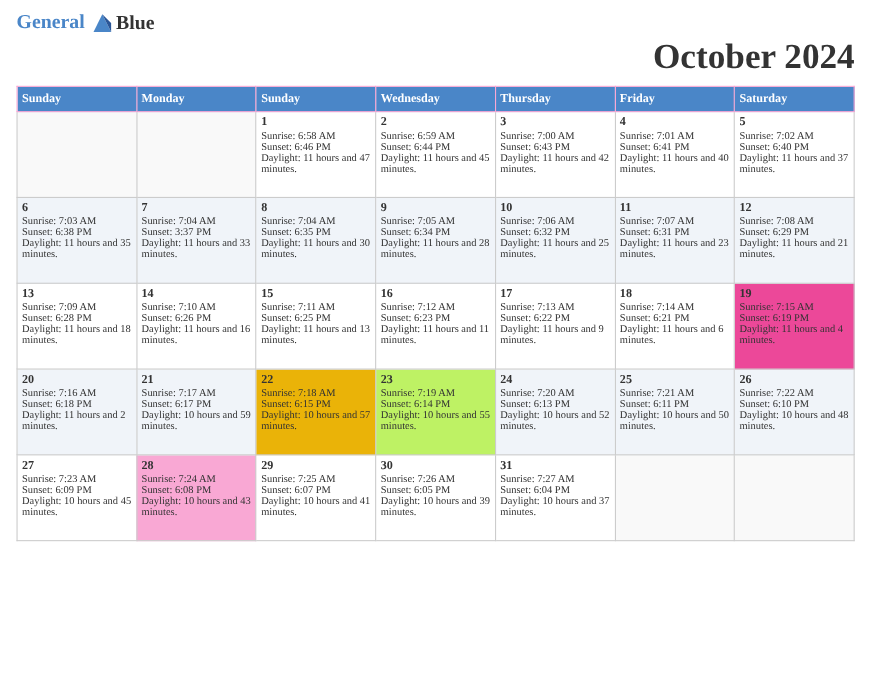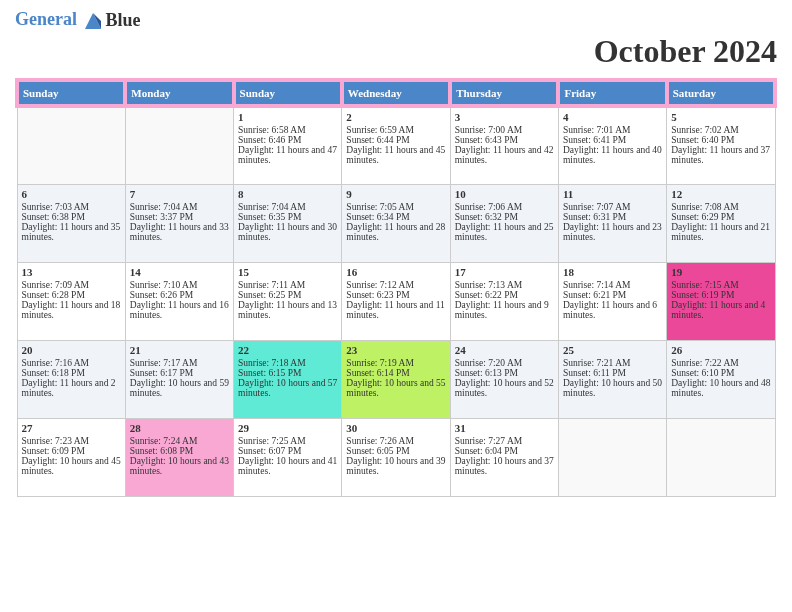--- a/index.html
+++ b/index.html
@@ -44,21 +44,21 @@
       border-collapse: collapse;
       table-layout: fixed;
     }
     th {
       background-color: #4a86c8;
       color: #fff;
       font-size: 11px;
       font-weight: bold;
       padding: 5px 4px;
       text-align: left;
-      border: 4px solid #f9a8d4;
+      border: 1px solid #f9a8d4;
     }
     td {
       border: 1px solid #ccc;
       vertical-align: top;
       padding: 3px 4px;
       font-size: 9.5px;
       color: #333;
       height: 78px;
     }
     td.empty {
@@ -244,21 +244,21 @@
             <div>Sunrise: 7:16 AM</div>
             <div>Sunset: 6:18 PM</div>
             <div>Daylight: 11 hours and 2 minutes.</div>
           </td>
           <td style="background-color: rgb(240, 244, 249);">
             <span class="day-number">21</span>
             <div>Sunrise: 7:17 AM</div>
             <div>Sunset: 6:17 PM</div>
             <div>Daylight: 10 hours and 59 minutes.</div>
           </td>
-          <td style="background-color: #5eead4; margin-top: 43px;">
+          <td style="background-color: #eab308; margin-top: 43px;">
             <span class="day-number">22</span>
             <div>Sunrise: 7:18 AM</div>
             <div>Sunset: 6:15 PM</div>
             <div>Daylight: 10 hours and 57 minutes.</div>
           </td>
           <td style="background-color: #bef264;">
             <span class="day-number">23</span>
             <div>Sunrise: 7:19 AM</div>
             <div>Sunset: 6:14 PM</div>
             <div>Daylight: 10 hours and 55 minutes.</div>

